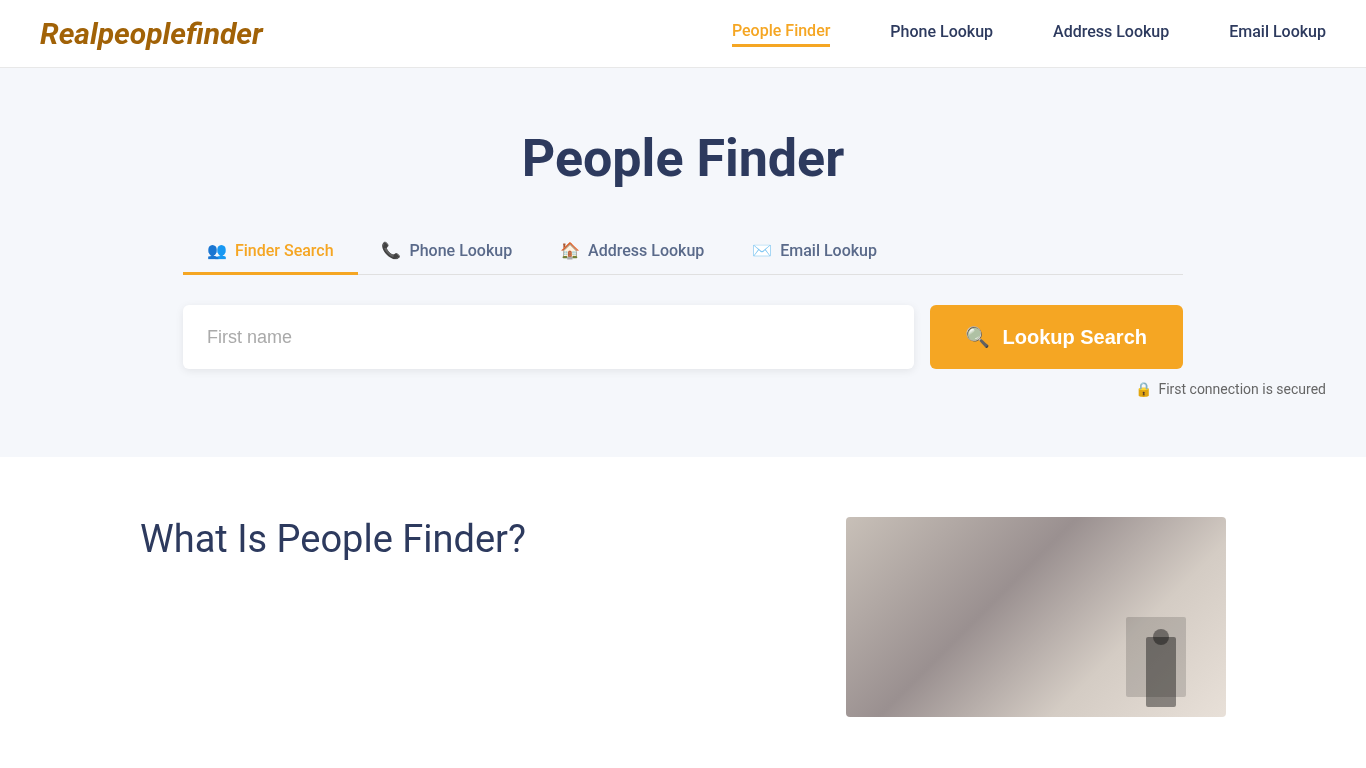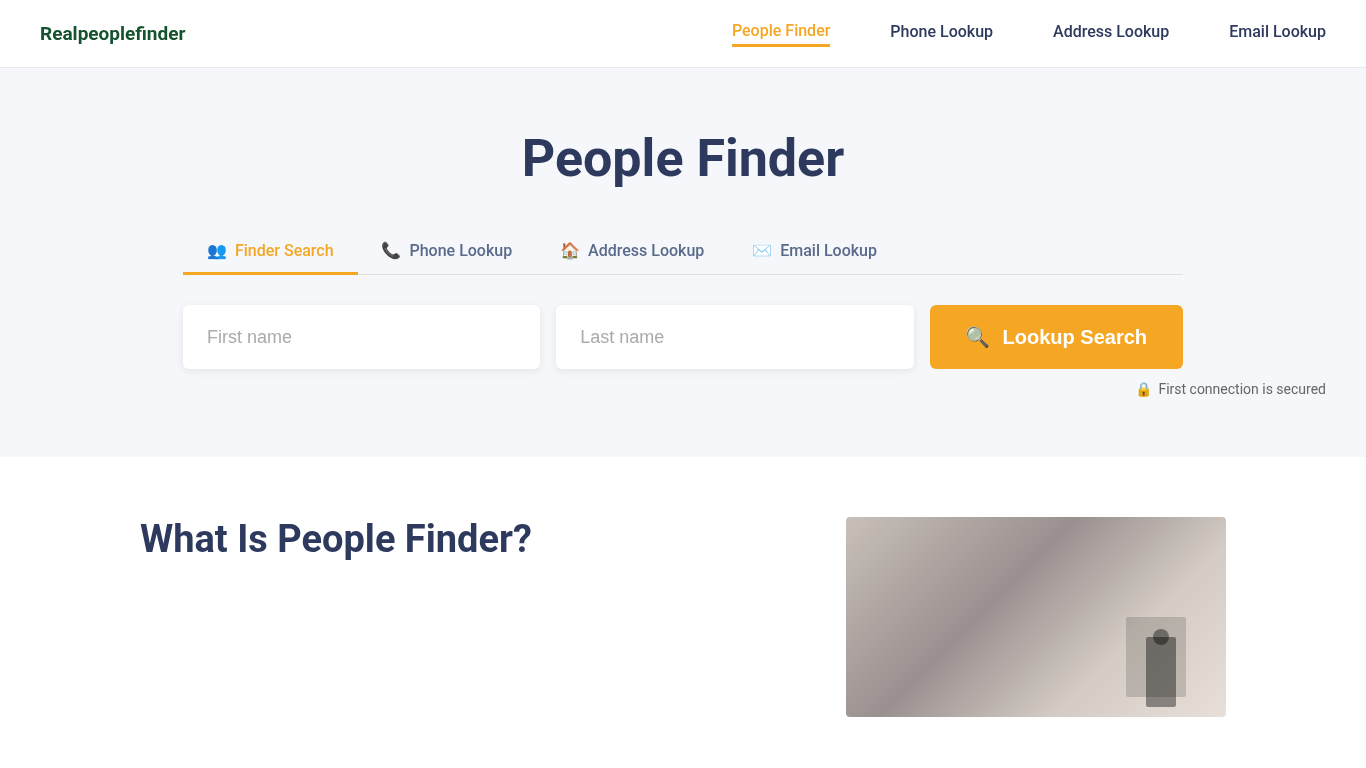--- a/index.html
+++ b/index.html
@@ -19,25 +19,26 @@
     header {
       background: #fff;
       border-bottom: 1px solid #e8e8e8;
       height: 68px;
       display: flex;
       align-items: center;
       padding: 0 40px;
     }
 
     .logo {
-      font-size: 19px;
+      font-size: 30px;
       font-weight: 700;
-      color: #14532d;
+      color: #a16207;
       text-decoration: none;
       margin-right: auto;
+      font-style: italic;
     }
 
     nav {
       display: flex;
       align-items: center;
       gap: 60px;
     }
 
     .nav-item {
       font-size: 16px;
@@ -176,21 +177,21 @@
       gap: 60px;
       align-items: flex-start;
     }
 
     .lower-text {
       flex: 1;
     }
 
     .lower-title {
       font-size: 38px;
-      font-weight: 700;
+      font-weight: 400;
       color: #2d3a5e;
     }
 
     .lower-image {
       width: 380px;
       height: 200px;
       background: linear-gradient(135deg, #c8c0b8 0%, #9a9090 40%, #d4ccc4 70%, #e8e0d8 100%);
       border-radius: 4px;
       position: relative;
       overflow: hidden;
@@ -259,21 +260,20 @@
       <span>Address Lookup</span>
     </div>
     <div class="tab-item">
       <span class="tab-icon">✉️</span>
       <span>Email Lookup</span>
     </div>
   </div>
 
   <div class="search-form">
     <input type="text" class="search-input" placeholder="First name" style="">
-    <input type="text" class="search-input" placeholder="Last name" style="">
     <button class="start-search-btn">
       <span class="search-icon-btn">🔍</span>
       <span>Lookup Search</span>
     </button>
   </div>
 
   <div class="secure-badge">
     <span class="lock-icon">🔒</span>
     <span>First connection is secured</span>
   </div>

